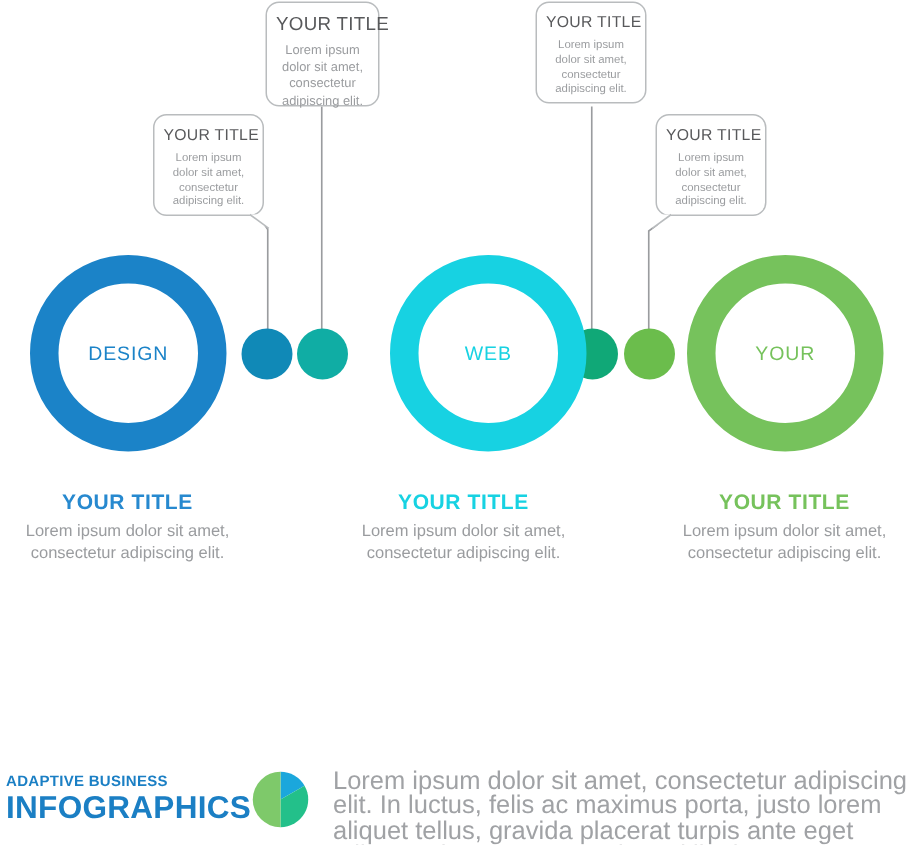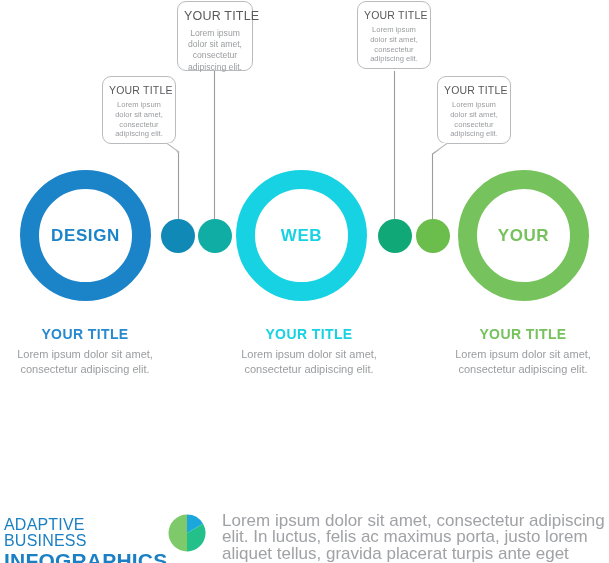--- a/index.html
+++ b/index.html
@@ -72,22 +72,22 @@
   
   .ring {
     position: absolute;
     border-radius: 50%;
     box-sizing: border-box;
     display: flex;
     align-items: center;
     justify-content: center;
   }
   .ring .ring-label {
-    font-size: 17px;
-    font-weight: bold;
+    font-size: 13px;
+    font-weight: normal;
     letter-spacing: 0.6px;
   }
 
   
   .dot {
     position: absolute;
     border-radius: 50%;
   }
 
   
@@ -119,22 +119,22 @@
   #brand {
     position: absolute;
     left: 4px;
     top: 12px;
     width: 158px;
     text-align: left;
     color: #1b7fc4;
     line-height: 1;
   }
   #brand .b1 {
-    font-size: 16px;
-    font-weight: normal;
+    font-size: 10px;
+    font-weight: bold;
     letter-spacing: 0.2px;
     display: block;
   }
   #brand .b2 {
     font-size: 21px;
     font-weight: bold;
     letter-spacing: 0.2px;
     display: block;
     margin-top: 1px;
   }
@@ -203,21 +203,21 @@
 
   <div class="dot" style="left:161px; top:219px; width:34px; height:34px; background:#1089b7;"></div>
   <div class="dot" style="left:198px; top:219px; width:34px; height:34px; background:#10ada4;"></div>
   <div class="dot" style="left:378px; top:219px; width:34px; height:34px; background:#10a877;"></div>
   <div class="dot" style="left:416px; top:219px; width:34px; height:34px; background:#6bbd4c;"></div>
 
   <div class="ring" style="left:20px; top:170px; width:131px; height:131px; border:19px solid #1b83c8;">
     <span class="ring-label" style="color:#1b83c8;">DESIGN</span>
   </div>
 
-  <div class="ring" style="left:236px; top:170px; width:131px; height:131px; border:19px solid #17d2e2;">
+  <div class="ring" style="left:260px; top:170px; width:131px; height:131px; border:19px solid #17d2e2;">
     <span class="ring-label" style="color:#17d2e2;">WEB</span>
   </div>
 
   <div class="ring" style="left:458px; top:170px; width:131px; height:131px; border:19px solid #76c25c;">
     <span class="ring-label" style="color:#76c25c;">YOUR</span>
   </div>
 
   <div class="caption" style="left:5px; top:326px;">
     <div class="cap-title" style="color:#2789cf;">YOUR TITLE</div>
     <div class="cap-body">Lorem ipsum dolor sit amet, consectetur adipiscing elit.</div>

